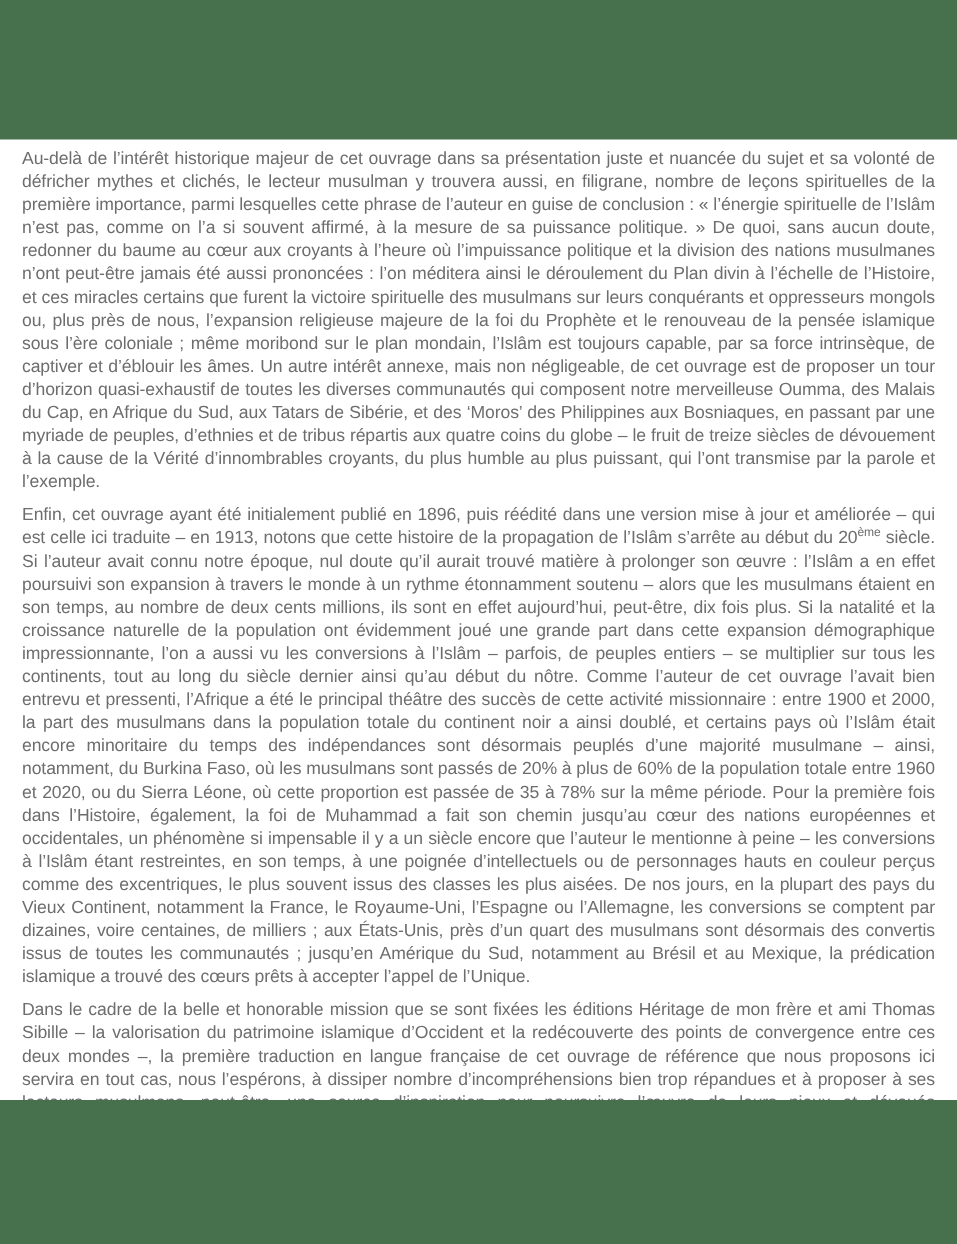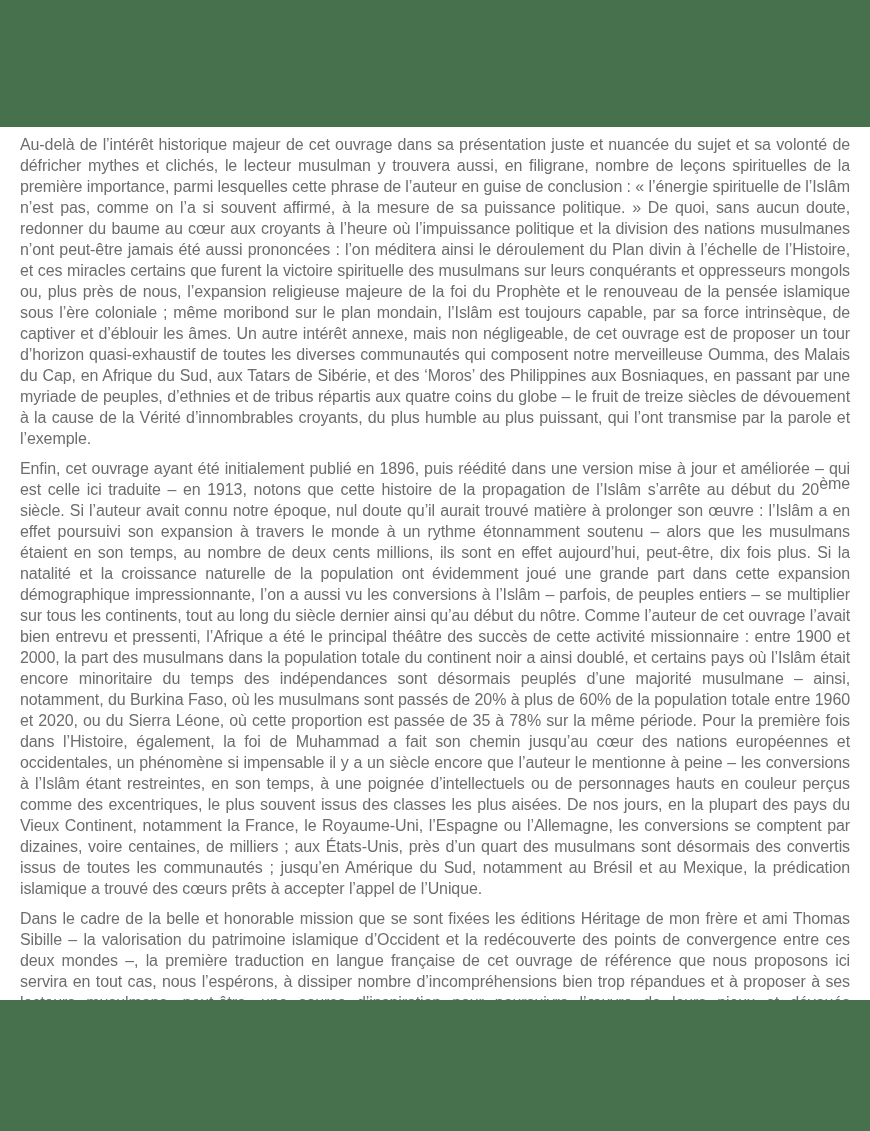--- a/index.html
+++ b/index.html
@@ -34,21 +34,21 @@
   .content p {
     margin: 0 0 9px 0;
     color: #6D6D6D;
     font-size: 16px;
     line-height: 21px;
     text-align: justify;
     letter-spacing: -0.1px;
   }
   .content p:last-child { margin-bottom: 0; }
   sup {
-    font-size: 16px;
+    font-size: 11px;
     line-height: 0;
     vertical-align: super;
   }
 </style>
 </head>
 <body>
 
 <div class="page">
   <div class="band band-top"></div>
 

